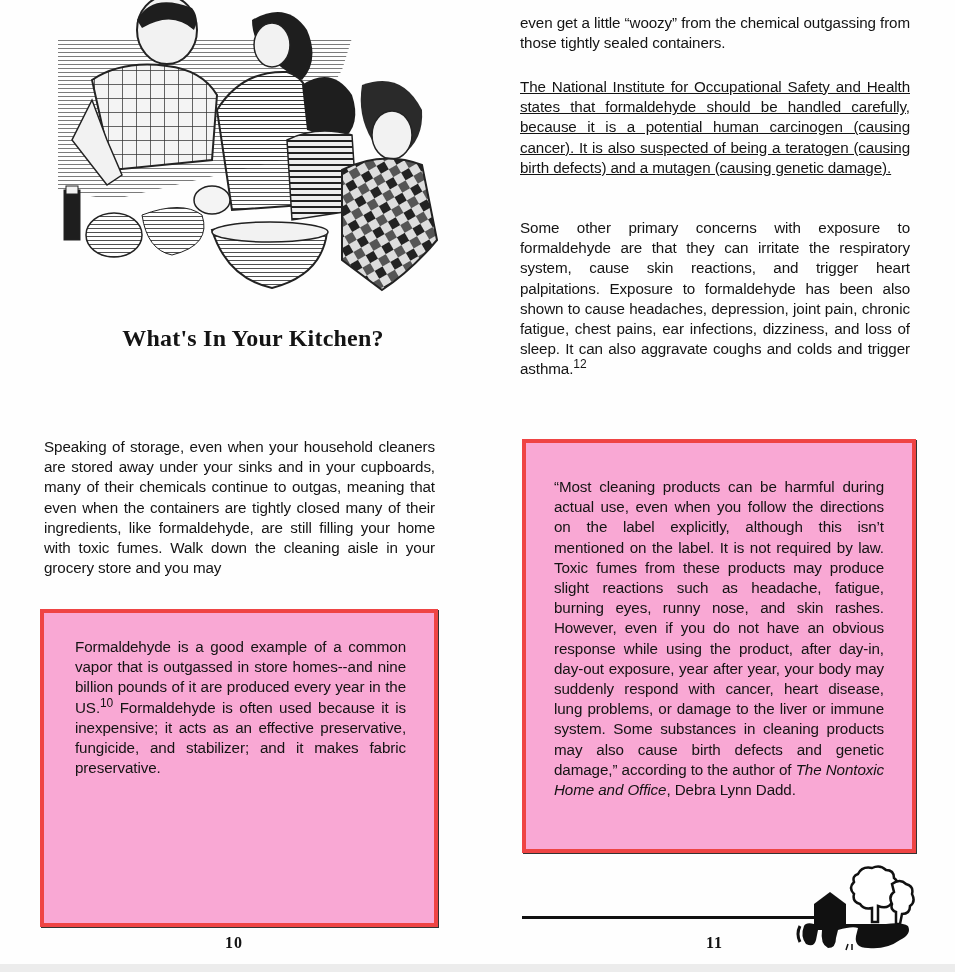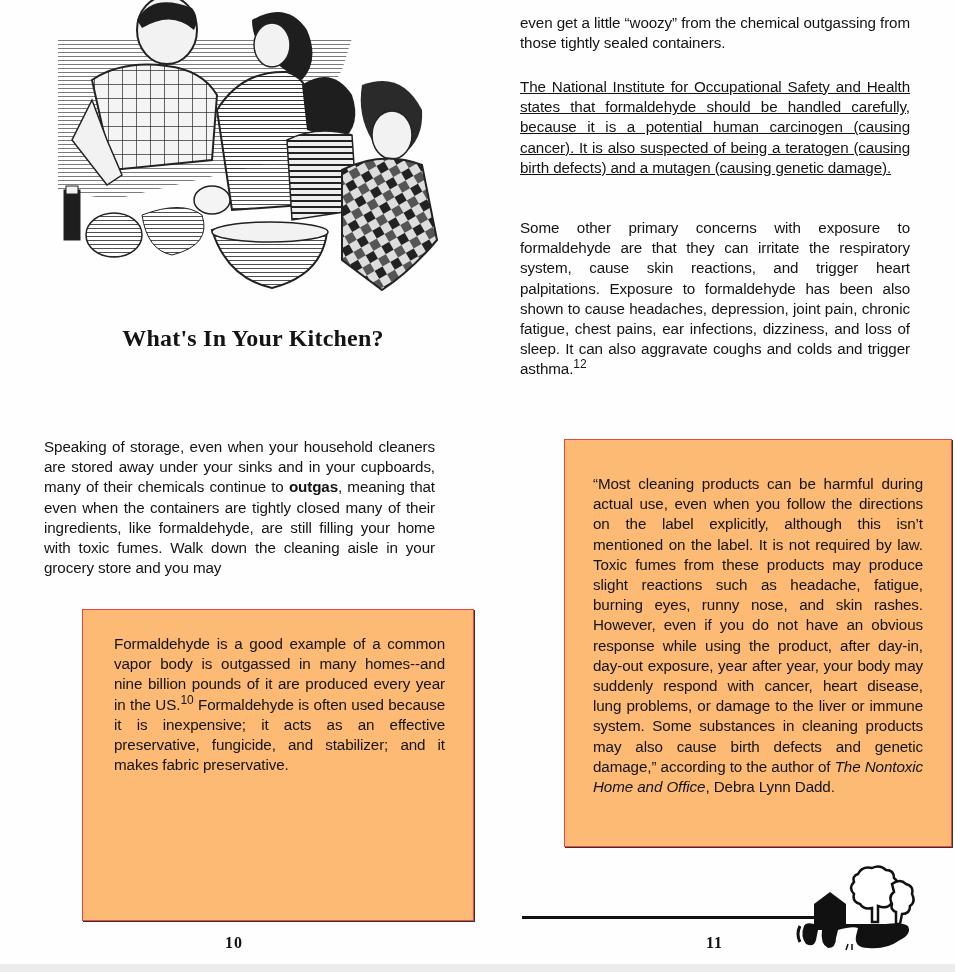--- a/index.html
+++ b/index.html
@@ -16,27 +16,26 @@
 
     .heading {
       position: absolute; left: 40px; width: 400px; top: 312px;
       text-align: center; font-family: "Liberation Serif", serif; font-weight: bold;
       font-size: 24px; letter-spacing: 0.2px; margin: 13px;
     }
     .para {
       position: absolute; margin: 0; font-size: 15.2px; line-height: 20.2px;
       text-align: justify; letter-spacing: -0.1px;
     }
-    .para b { font-weight: bold; }
+    .para b { font-weight: normal; }
     sup { font-size: 12px; line-height: 0; vertical-align: 6px; }
 
     .box {
-      position: absolute; border: 1px solid #ef4444; background: #fdba74;
+      position: absolute; border: 4px solid #ef4444; background: #f9a8d4;
       box-shadow: 1px 1px 0 #333;
-      margin-left: 42px;
     }
     .box .para { position: static; }
     .box .para + .para { margin-top: 20px; }
 
     .page-number {
       position: absolute; font-family: "Liberation Serif", serif; font-size: 16px;
       font-weight: bold; letter-spacing: 1px;
     }
     .rule { position: absolute; left: 522px; top: 916px; width: 292px; height: 3px; background: #111; }
     .logo { position: absolute; left: 796px; top: 864px; width: 120px; height: 90px; }
@@ -94,21 +93,21 @@
     <ellipse cx="160" cy="200" rx="18" ry="14" fill="#f4f4f4" stroke="#222" stroke-width="1.5"></ellipse>
   </svg>
 
   <h2 class="heading">What's In Your Kitchen?</h2>
 
 
   <p class="para" style="left:44px; top:437px; width:391px;"><span>Speaking of storage, even when your household cleaners are stored away under your sinks and in your cupboards, many of their chemicals continue to </span><b>outgas</b><span>, meaning that even when the containers are tightly closed many of their ingredients, like formaldehyde, are still filling your home with toxic fumes. Walk down the cleaning aisle in your grocery store and you may</span></p>
 
   <div class="box" style="left:40px; top:609px; width:390px; height:310px;">
     <div style="padding:24px 28px 0 31px;">
-      <p class="para"><span>Formaldehyde is a good example of a common vapor body is outgassed in many homes--and nine billion pounds of it are produced every year in the US.</span><sup>10</sup><span> Formaldehyde is often used because it is inexpensive; it acts as an effective preservative, fungicide, and stabilizer; and it makes fabric preservative.</span></p>
+      <p class="para"><span>Formaldehyde is a good example of a common vapor that is outgassed in store homes--and nine billion pounds of it are produced every year in the US.</span><sup>10</sup><span> Formaldehyde is often used because it is inexpensive; it acts as an effective preservative, fungicide, and stabilizer; and it makes fabric preservative.</span></p>
     </div>
   </div>
 
   <div class="page-number" style="left:225px; top:934px;">10</div>
 </div>
 
 <div>
   <p class="para" style="left:520px; top:13px; width:390px;">even get a little “woozy” from the chemical outgassing from those tightly sealed containers.</p>
 
   <p class="para" style="left:520px; top:77px; width:390px;text-decoration:underline;">The National Institute for Occupational Safety and Health states that formaldehyde should be handled carefully, because it is a potential human carcinogen (causing cancer). It is also suspected of being a teratogen (causing birth defects) and a mutagen (causing genetic damage).</p>

